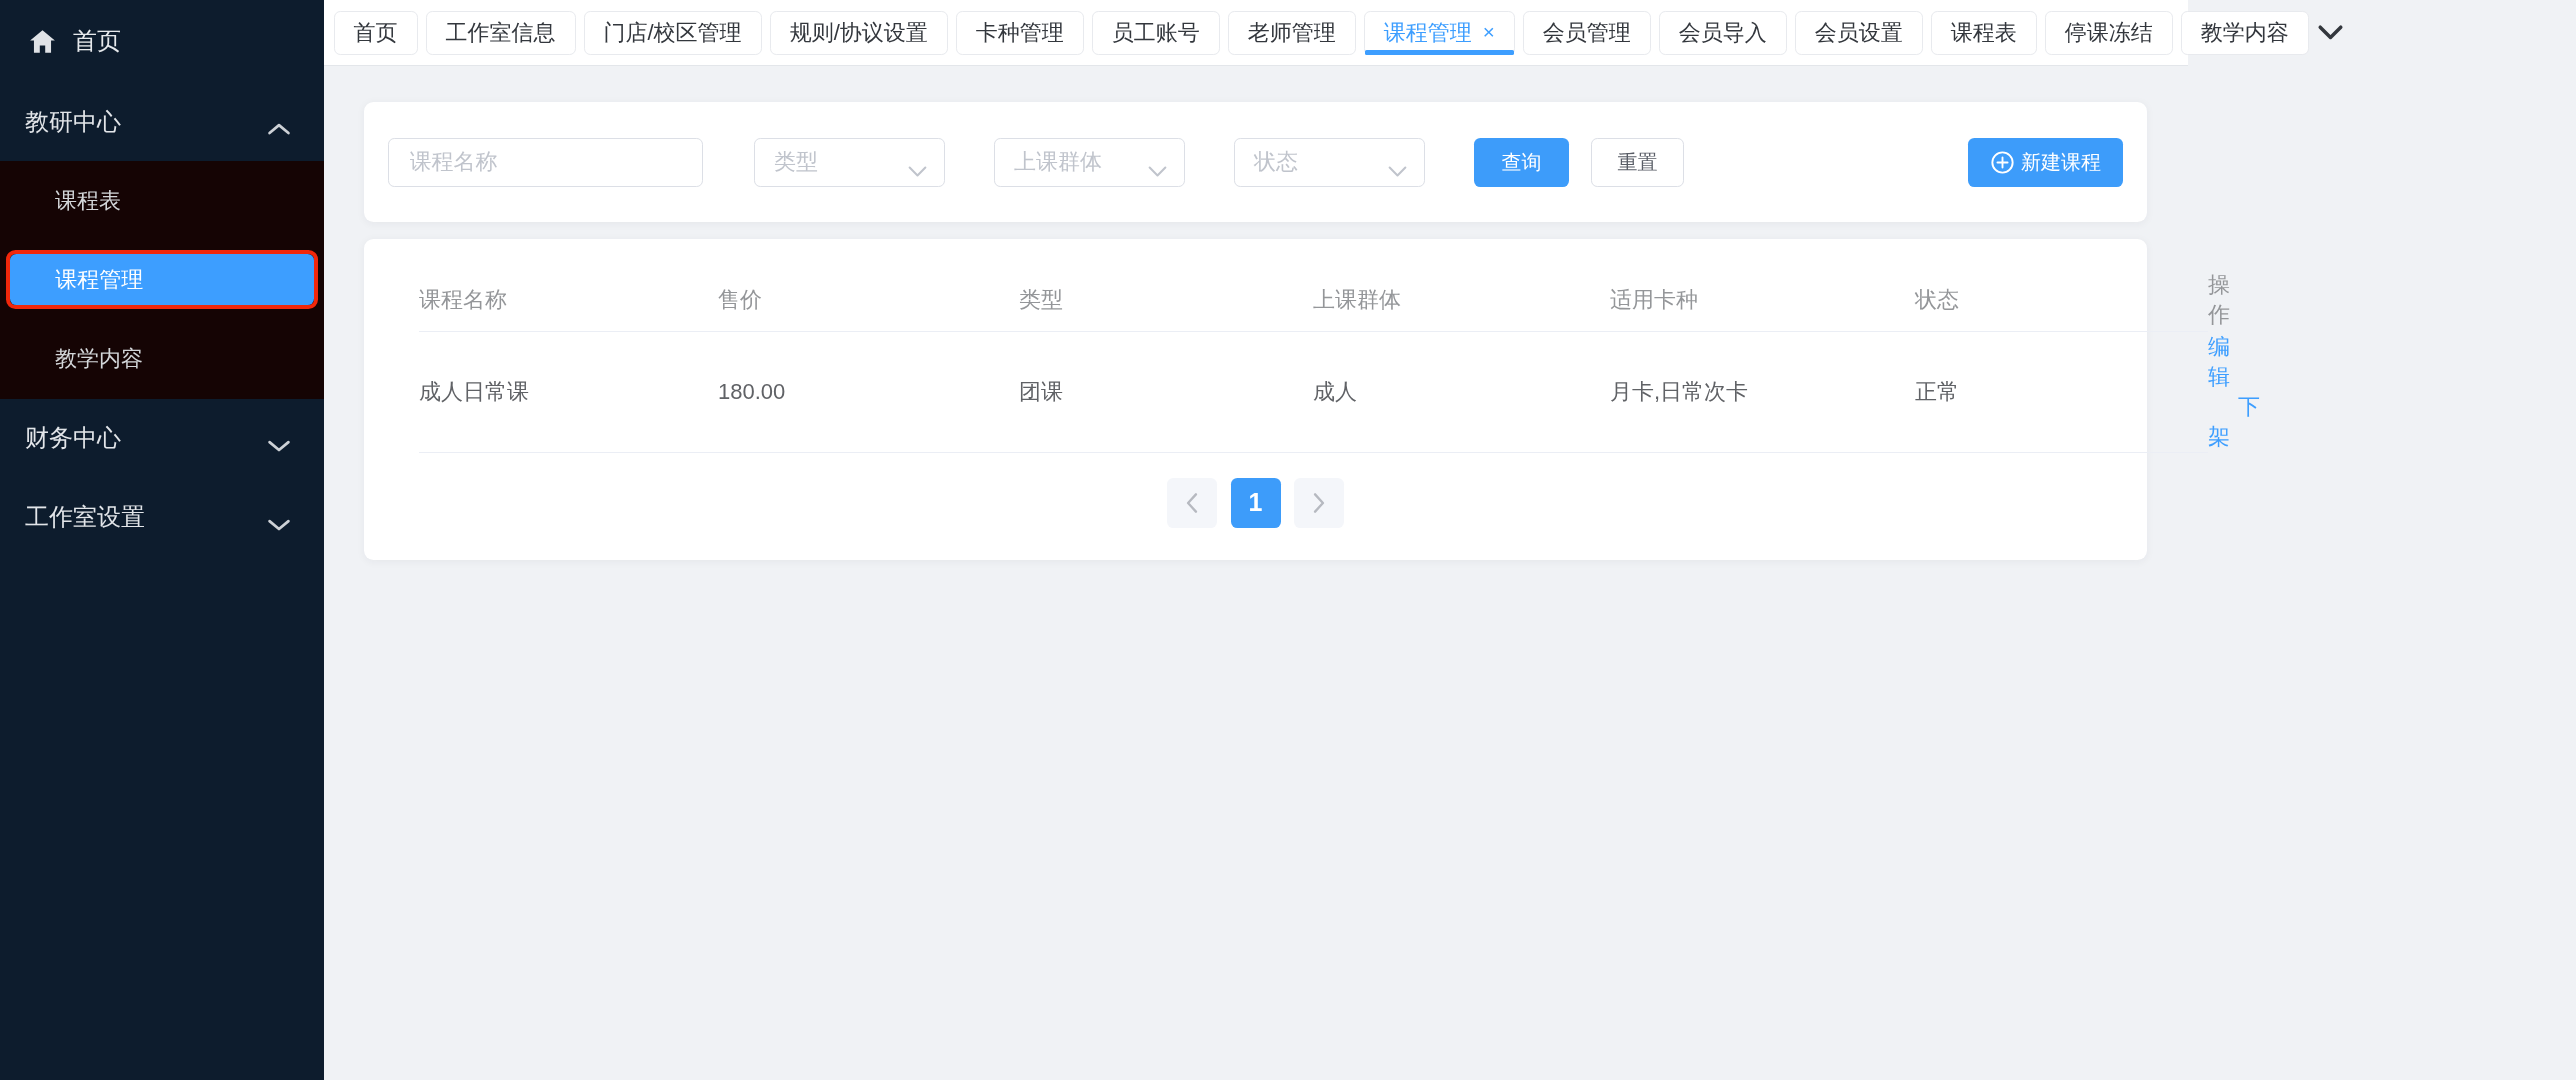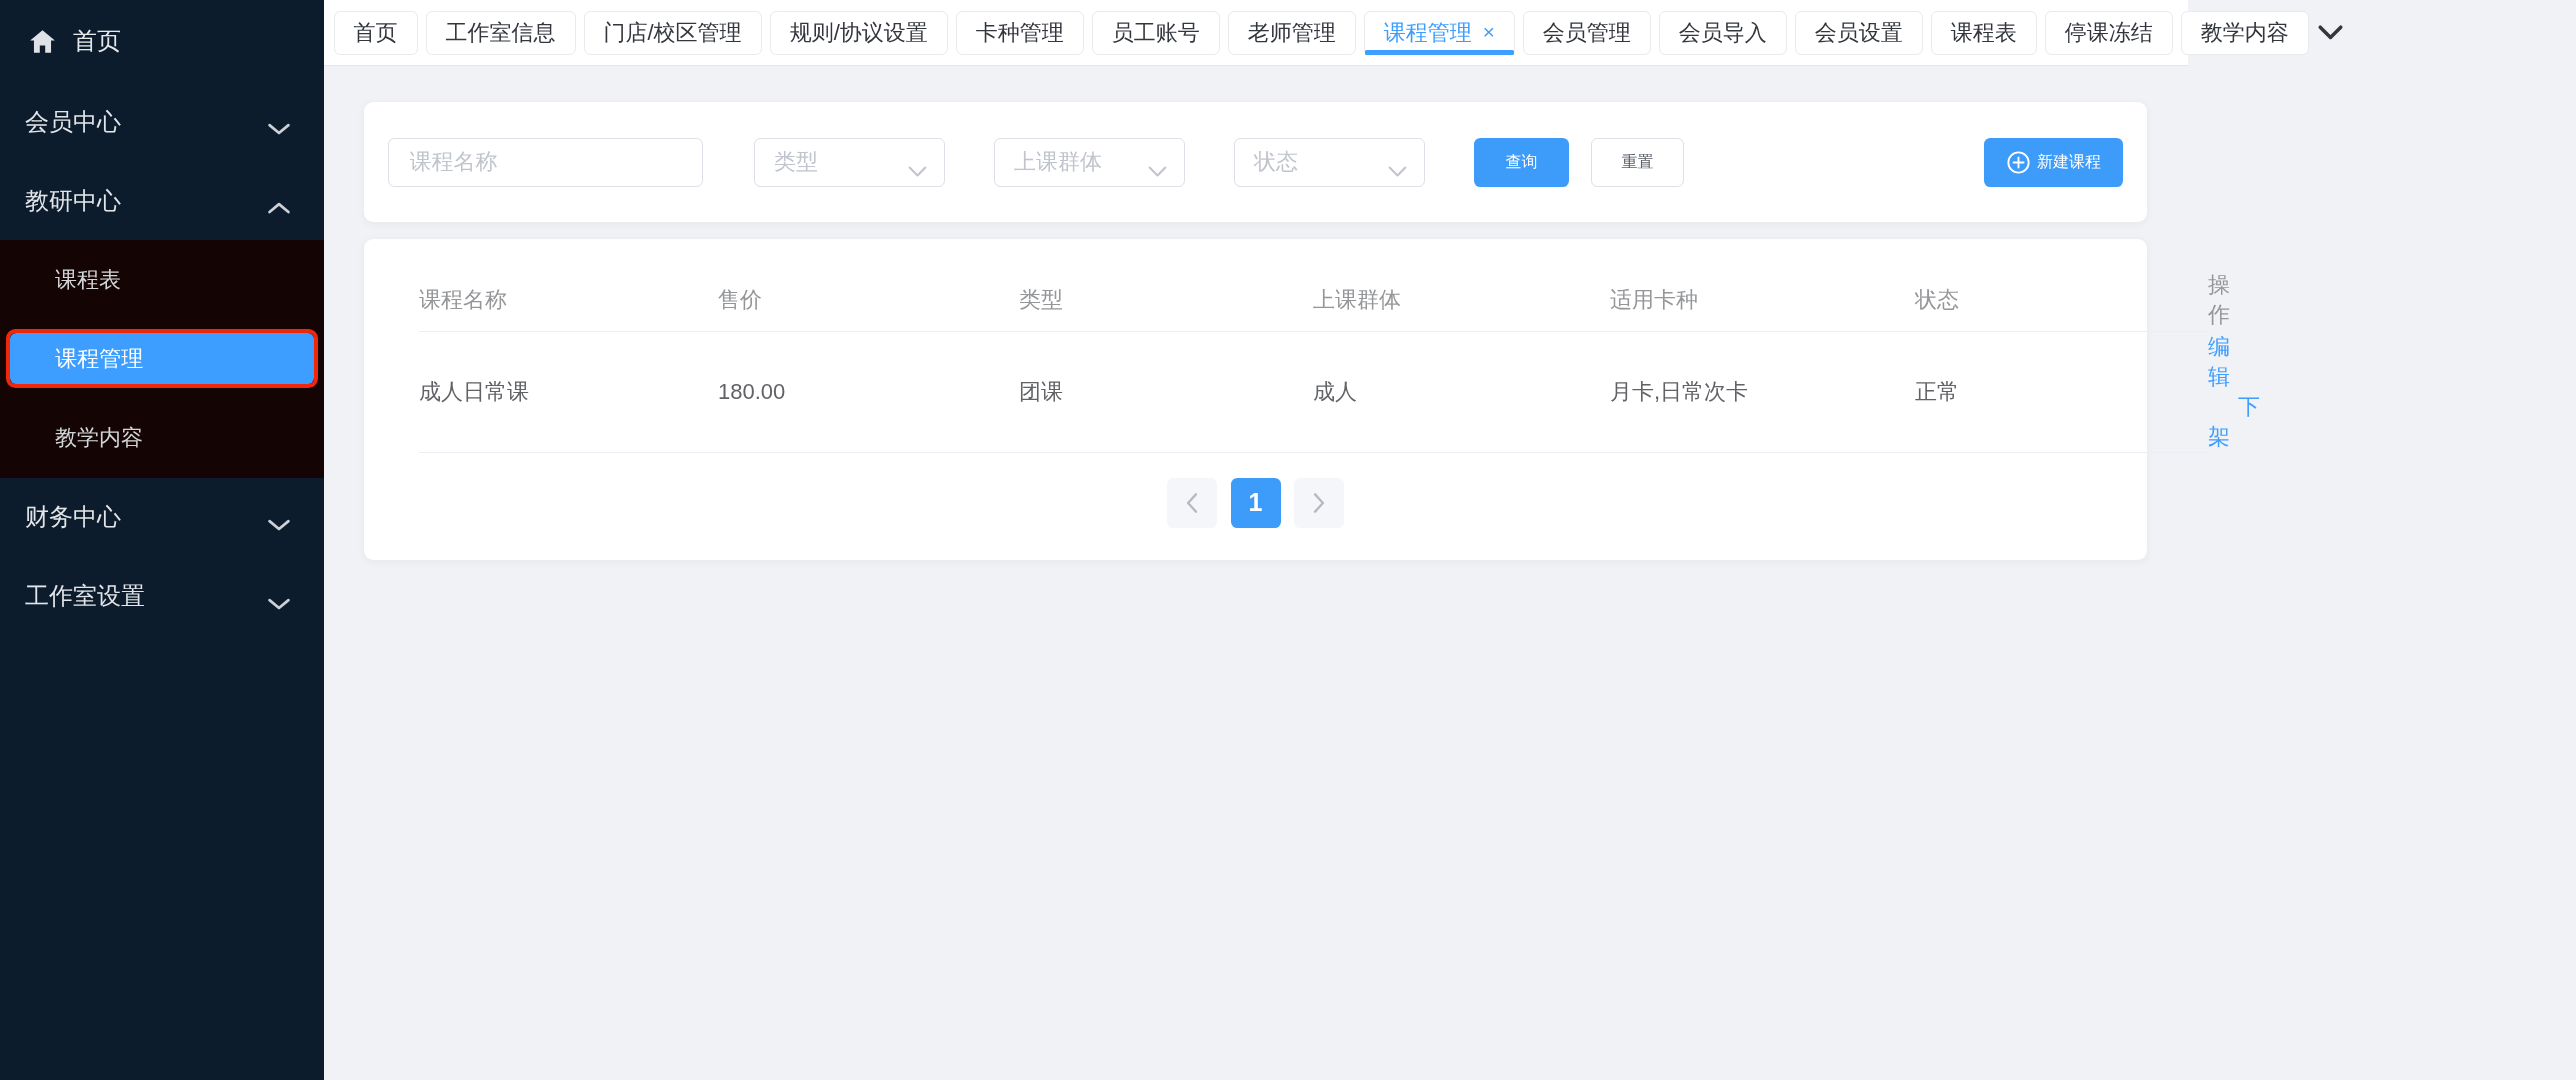--- a/index.html
+++ b/index.html
@@ -28,21 +28,21 @@
 
   .content { flex:1; padding:36px 41px 0 40px; background:#f0f2f5; }
   .card { background:#fff; border-radius:9.5px; box-shadow:0 1.6px 8px rgba(30,40,60,0.05); }
 
   
   .filter-card { height:120px; display:flex; align-items:center; padding:0 24px; }
   .f-input { width:315px; height:49px; border:1.6px solid #dcdfe6; border-radius:6.3px; font-size:22px; color:#606266; padding:0 20.6px; outline:none; margin-right:51px; font-family:inherit; }
   .f-input::placeholder { color:#c0c4cc; }
   .select { width:191px; height:49px; border:1.6px solid #dcdfe6; border-radius:6.3px; background:#fff; display:flex; align-items:center; justify-content:space-between; padding:0 17.4px 0 19px; font-size:22px; color:#c0c4cc; cursor:pointer; margin-right:49px; }
   .select .chev { width:19px; height:11px; }
-  .btn { height:49px; border-radius:6.3px; font-size:16px; display:inline-flex; align-items:center; justify-content:center; cursor:pointer; border:none; font-family:inherit; }
+  .btn { height:49px; border-radius:6.3px; font-size:20px; display:inline-flex; align-items:center; justify-content:center; cursor:pointer; border:none; font-family:inherit; }
   .btn-primary { background:#3d9cfa; color:#fff; width:95px; margin-right:22px; }
   .btn-plain { background:#fff; border:1.6px solid #dcdfe6; color:#595d66; width:93px; }
   .btn-create { margin-left:auto; background:#3d9cfa; color:#fff; padding:0 22px; gap:6px; }
 
   
   .table-card { margin-top:17.4px; padding:30px 55px 32px; }
   table { width:100%; border-collapse:collapse; table-layout:fixed; font-size:22px; }
   th { text-align:left; font-weight:normal; color:#949699; height:62px; border-bottom:1.6px solid #ebeef5; }
   td { height:63px; color:#606266; border-bottom:1.6px solid #ebeef5; }
   .link { color:#3d9eff; cursor:pointer; text-decoration:none; }
@@ -60,28 +60,20 @@
   <aside class="sidebar">
     <div class="side-home">
       <span style="display:flex;">
         <svg width="27" height="25" viewBox="0 0 24 22">
             <path d="M12 1 L23 10 h-3.4 v11 h-5.2 v-6.5 h-4.8 V21 H4.4 V10 H1 Z" fill="#dfe2e6"></path>
           </svg>
       </span>
       <span>首页</span>
     </div>
 
-    <div class="side-item">
-      <span>会员中心</span>
-      <span class="chev">
-        <svg width="24" height="14.2" viewBox="0 0 30 18">
-            <polyline points="3,4 15,14 27,4" fill="none" stroke="#cdd1d6" stroke-width="3.4" stroke-linecap="round" stroke-linejoin="round"></polyline>
-          </svg>
-      </span>
-    </div>
 
     <div class="side-item">
       <span>教研中心</span>
       <span class="chev">
         <svg width="24" height="14.2" viewBox="0 0 30 18">
             <polyline points="3,14 15,4 27,14" fill="none" stroke="#cdd1d6" stroke-width="3.4" stroke-linecap="round" stroke-linejoin="round"></polyline>
           </svg>
       </span>
     </div>
 

